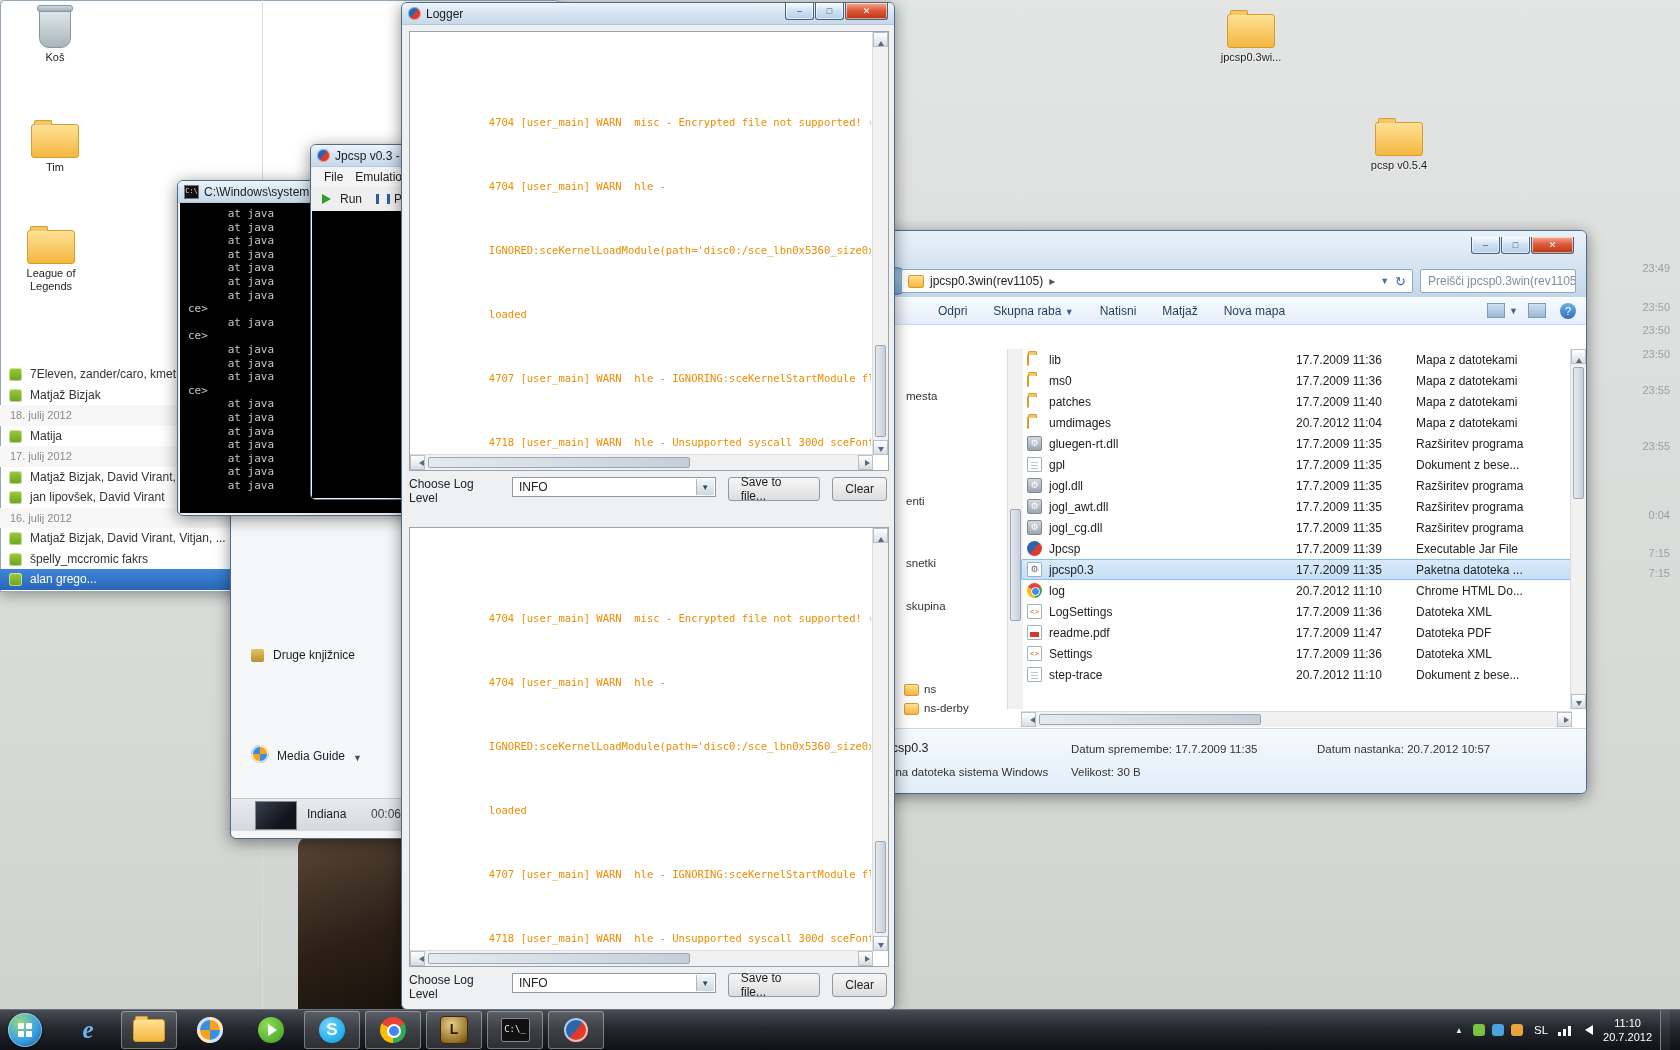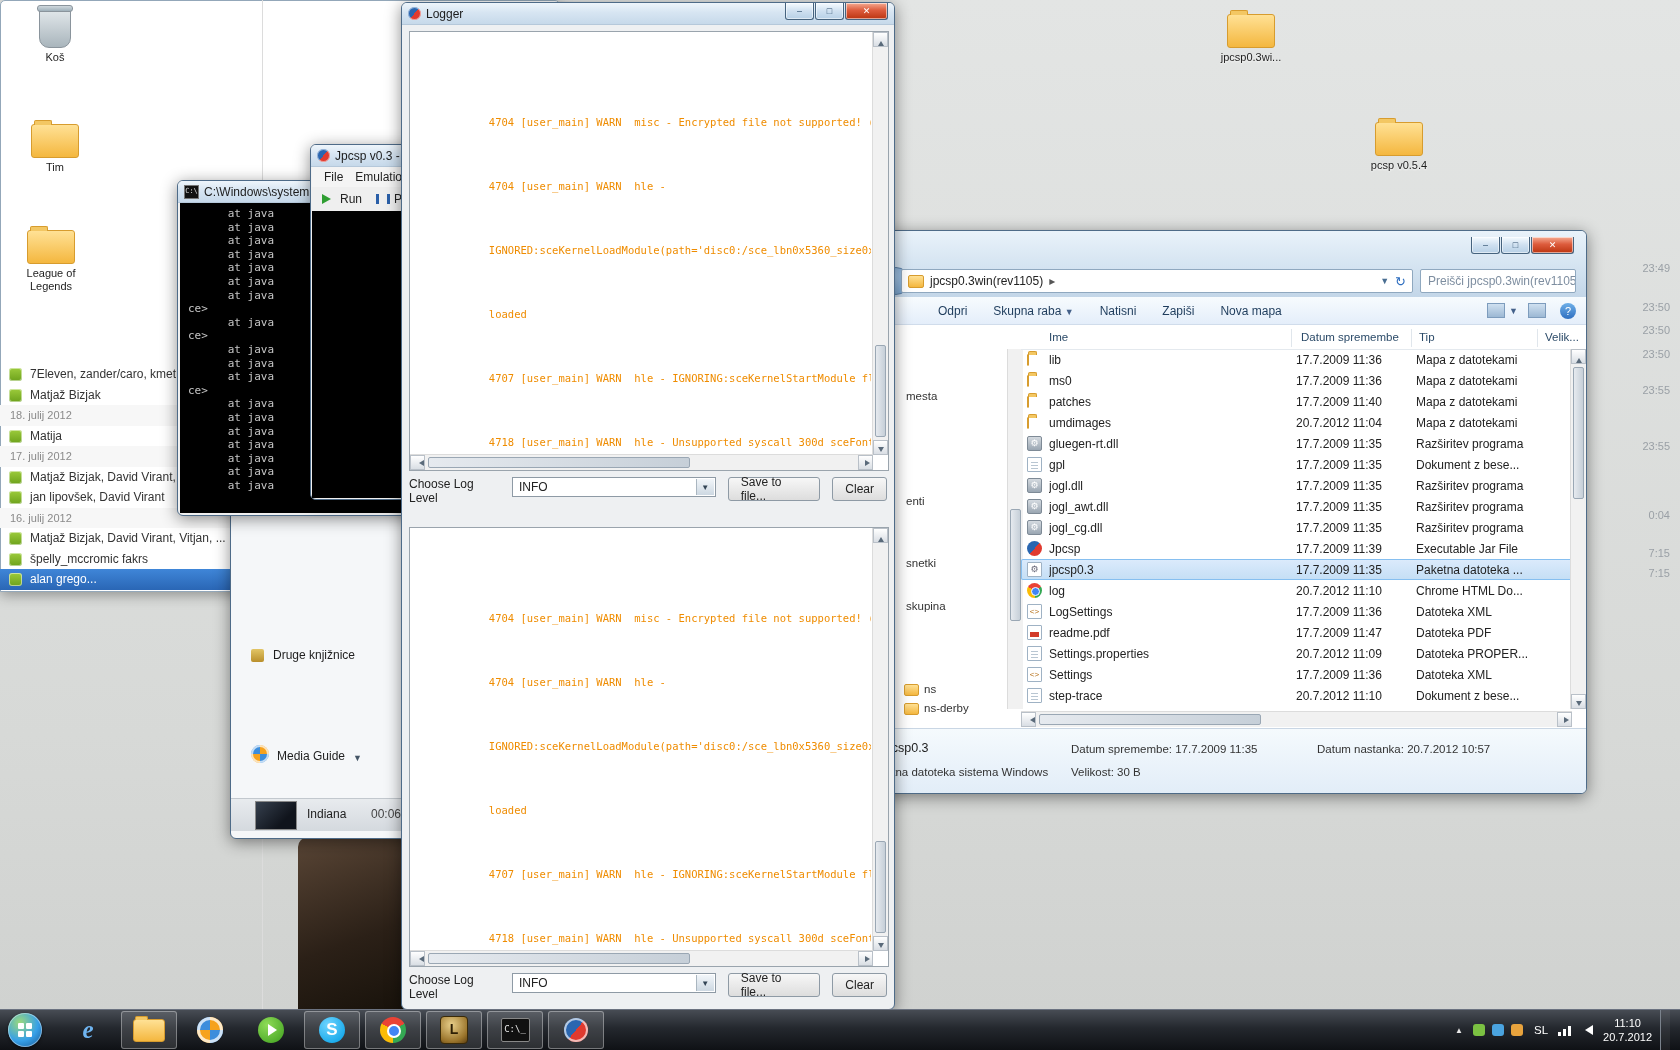--- a/index.html
+++ b/index.html
@@ -560,21 +560,21 @@
     <div id="ex-search">
       <span>Preišči jpcsp0.3win(rev1105)</span>
 
     </div>
     <div id="ex-tools">
       <span class="titem">Odpri</span>
       <span class="titem">
         <span>Skupna raba</span> <span class="caret">▼</span>
       </span>
       <span class="titem">Natisni</span>
-      <span class="titem">Zapiši</span>
+      <span class="titem">Matjaž</span>
       <span class="titem">Nova mapa</span>
       <span class="rgrp">
         <span class="viewico"></span>
         <span class="caret">▼</span>
         <span class="viewico" style="margin-left:10px"></span>
         <span class="helpico">?</span>
       </span>
     </div>
 
     <div class="navfrag" style="left:60px;top:159px">mesta</div>
@@ -583,29 +583,20 @@
     <div class="navfrag" style="left:60px;top:369px">skupina</div>
     <span class="nav-mini-folder" style="left:58px;top:453px"></span>
     <div class="navfrag" style="left:78px;top:452px">ns</div>
     <span class="nav-mini-folder" style="left:58px;top:472px"></span>
     <div class="navfrag" style="left:78px;top:471px">ns-derby</div>
 
     <div class="sbv" style="left:161px;top:118px;height:360px">
       <div class="sth" style="left:2px;right:2px;top:160px;height:110px"></div>
     </div>
 
-    <div id="ex-headers">
-      <span style="left:28px">Ime</span>
-      <span style="left:280px">Datum spremembe</span>
-      <span style="left:398px">Tip</span>
-      <span style="left:524px">Velik...</span>
-      <i style="left:270px"></i>
-        <i style="left:390px"></i>
-        <i style="left:516px"></i>
-    </div>
 
     <div class="flist">
 
         <div class="frow">
           <span class="fi i-folder"></span>
           <span class="fname">lib</span>
           <span class="fdate">17.7.2009 11:36</span>
           <span class="ftype">Mapa z datotekami</span>
         </div>
 
@@ -693,26 +684,20 @@
           <span class="ftype">Datoteka XML</span>
         </div>
 
         <div class="frow">
           <span class="fi i-pdf"></span>
           <span class="fname">readme.pdf</span>
           <span class="fdate">17.7.2009 11:47</span>
           <span class="ftype">Datoteka PDF</span>
         </div>
 
-        <div class="frow">
-          <span class="fi i-doc"></span>
-          <span class="fname">Settings.properties</span>
-          <span class="fdate">20.7.2012 11:09</span>
-          <span class="ftype">Datoteka PROPER...</span>
-        </div>
 
         <div class="frow">
           <span class="fi i-xml"></span>
           <span class="fname">Settings</span>
           <span class="fdate">17.7.2009 11:36</span>
           <span class="ftype">Datoteka XML</span>
         </div>
 
         <div class="frow">
           <span class="fi i-doc"></span>

